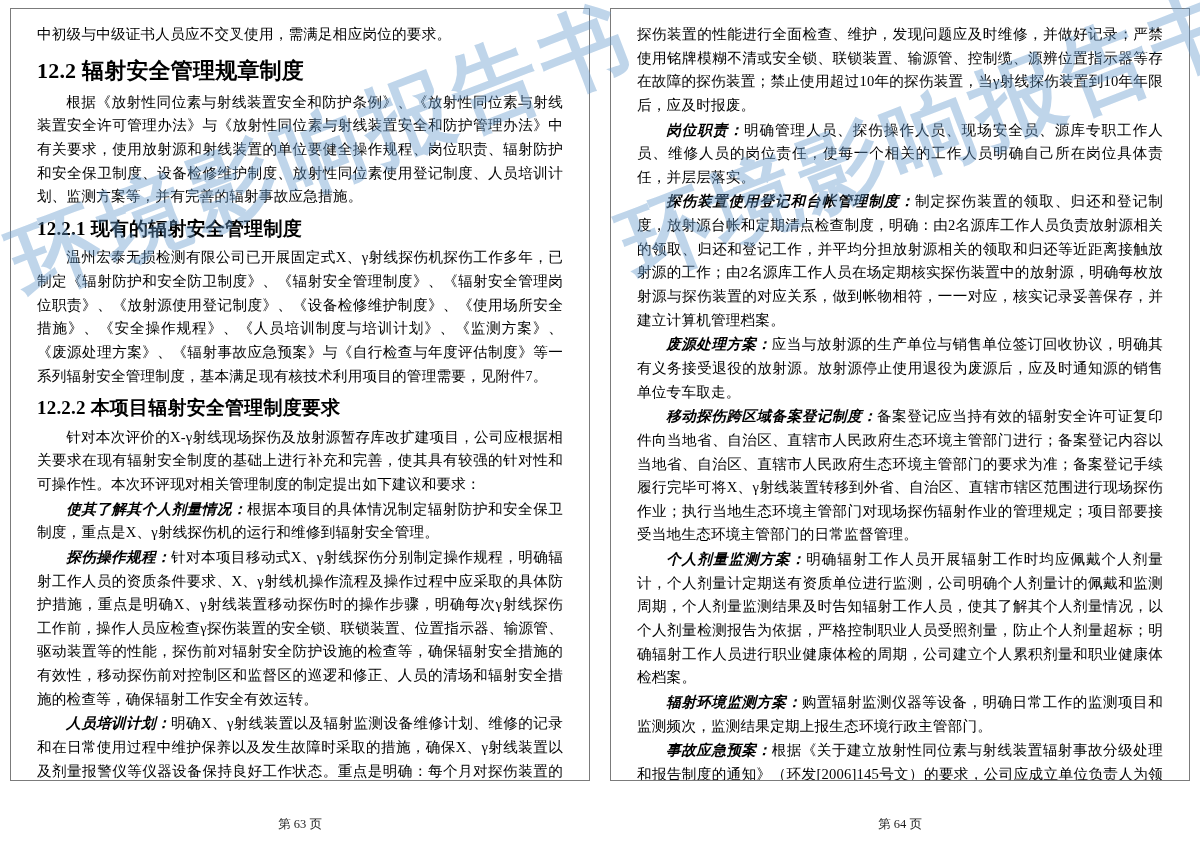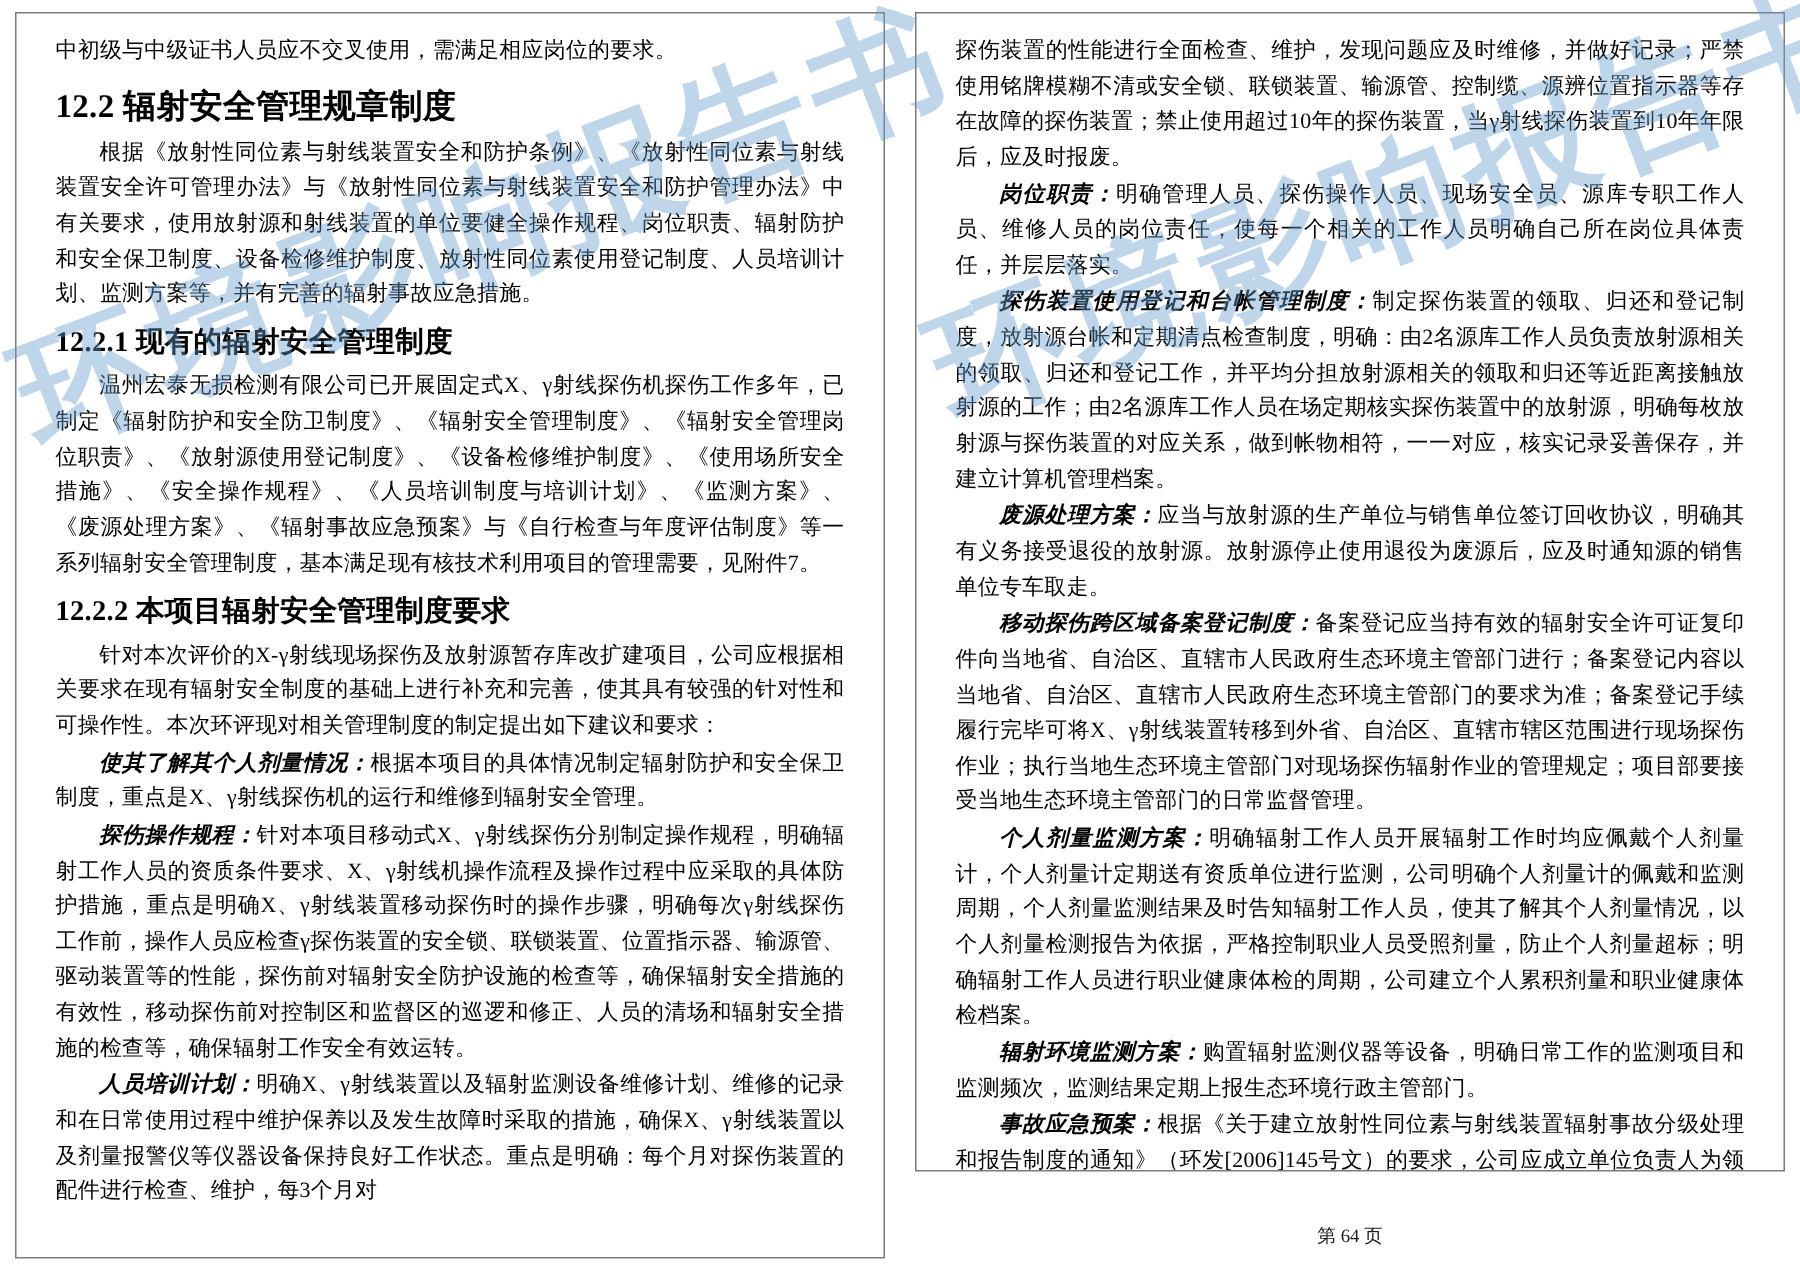--- a/index.html
+++ b/index.html
@@ -136,20 +136,21 @@
         <h4 class="subheading">12.2.2 本项目辐射安全管理制度要求</h4>
 
         <p class="indent">针对本次评价的X-γ射线现场探伤及放射源暂存库改扩建项目，公司应根据相关要求在现有辐射安全制度的基础上进行补充和完善，使其具有较强的针对性和可操作性。本次环评现对相关管理制度的制定提出如下建议和要求：</p>
 
         <p class="indent"><span class="lead">使其了解其个人剂量情况：</span><span>根据本项目的具体情况制定辐射防护和安全保卫制度，重点是X、γ射线探伤机的运行和维修到辐射安全管理。</span></p>
 
         <p class="indent"><span class="lead">探伤操作规程：</span><span>针对本项目移动式X、γ射线探伤分别制定操作规程，明确辐射工作人员的资质条件要求、X、γ射线机操作流程及操作过程中应采取的具体防护措施，重点是明确X、γ射线装置移动探伤时的操作步骤，明确每次γ射线探伤工作前，操作人员应检查γ探伤装置的安全锁、联锁装置、位置指示器、输源管、驱动装置等的性能，探伤前对辐射安全防护设施的检查等，确保辐射安全措施的有效性，移动探伤前对控制区和监督区的巡逻和修正、人员的清场和辐射安全措施的检查等，确保辐射工作安全有效运转。</span></p>
 
         <p class="indent"><span class="lead">人员培训计划：</span><span>明确X、γ射线装置以及辐射监测设备维修计划、维修的记录和在日常使用过程中维护保养以及发生故障时采取的措施，确保X、γ射线装置以及剂量报警仪等仪器设备保持良好工作状态。重点是明确：每个月对探伤装置的配件进行检查、维护，每3个月对</span></p>
       </div>
+      <div class="page-footer">第 63 页</div>
     </div>
 
     <div class="page">
       <div class="page-inner">
         <p class="body">探伤装置的性能进行全面检查、维护，发现问题应及时维修，并做好记录；严禁使用铭牌模糊不清或安全锁、联锁装置、输源管、控制缆、源辨位置指示器等存在故障的探伤装置；禁止使用超过10年的探伤装置，当γ射线探伤装置到10年年限后，应及时报废。</p>
 
         <p class="indent"><span class="lead">岗位职责：</span><span>明确管理人员、探伤操作人员、现场安全员、源库专职工作人员、维修人员的岗位责任，使每一个相关的工作人员明确自己所在岗位具体责任，并层层落实。</span></p>
 
         <p class="indent"><span class="lead">探伤装置使用登记和台帐管理制度：</span><span>制定探伤装置的领取、归还和登记制度，放射源台帐和定期清点检查制度，明确：由2名源库工作人员负责放射源相关的领取、归还和登记工作，并平均分担放射源相关的领取和归还等近距离接触放射源的工作；由2名源库工作人员在场定期核实探伤装置中的放射源，明确每枚放射源与探伤装置的对应关系，做到帐物相符，一一对应，核实记录妥善保存，并建立计算机管理档案。</span></p>
 

